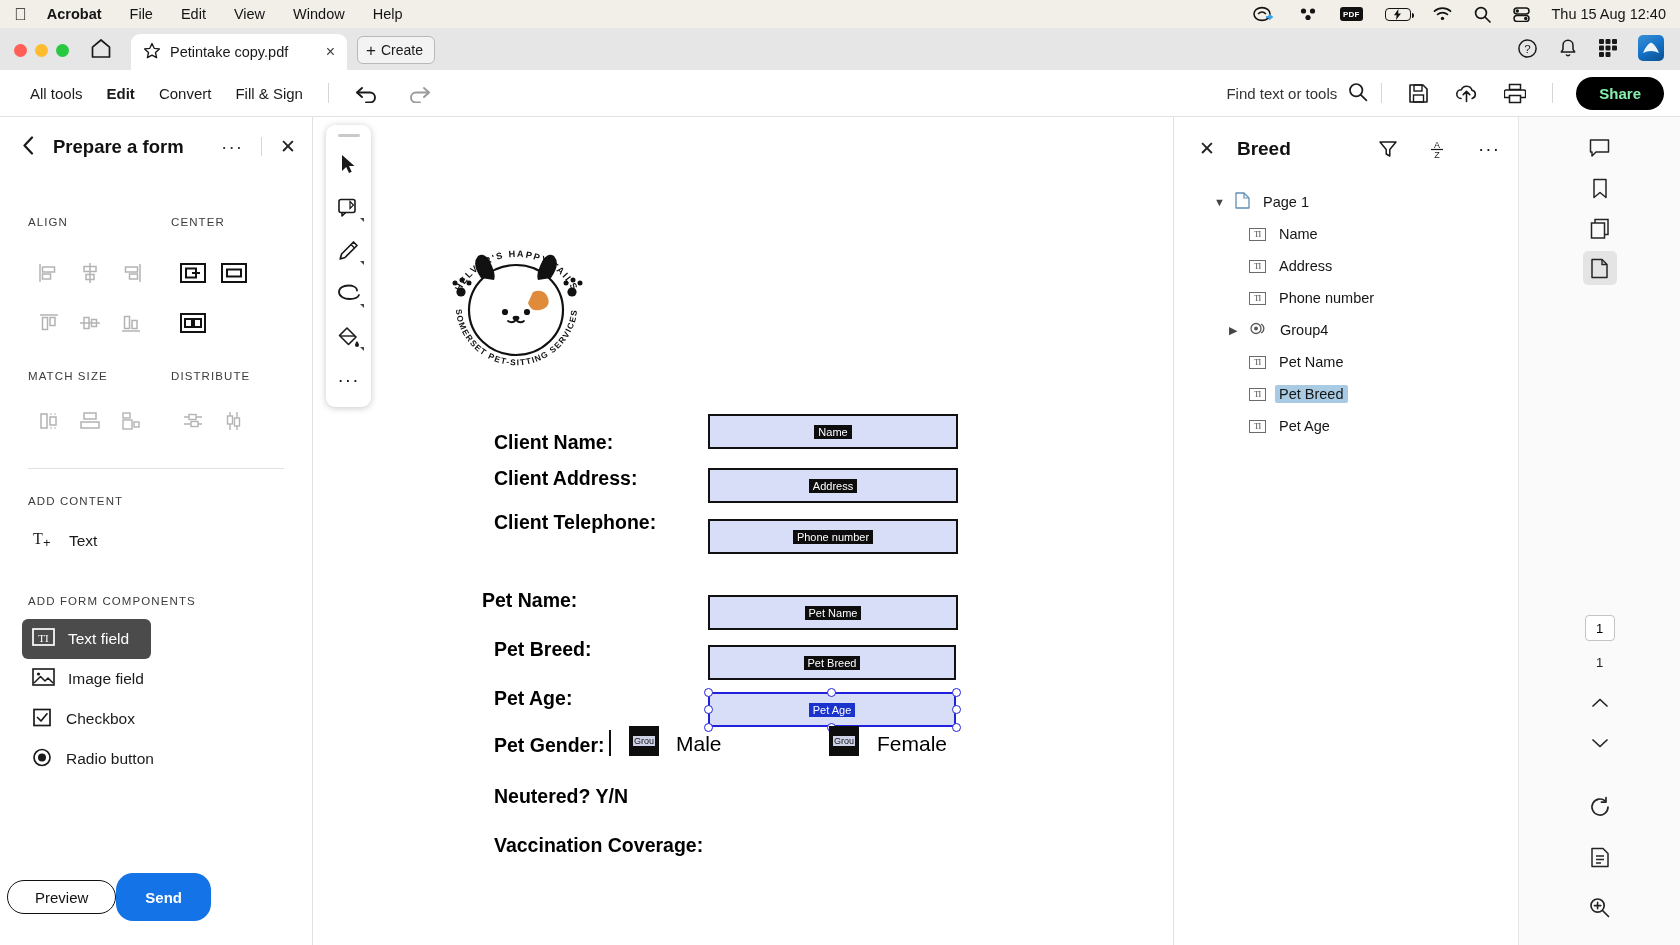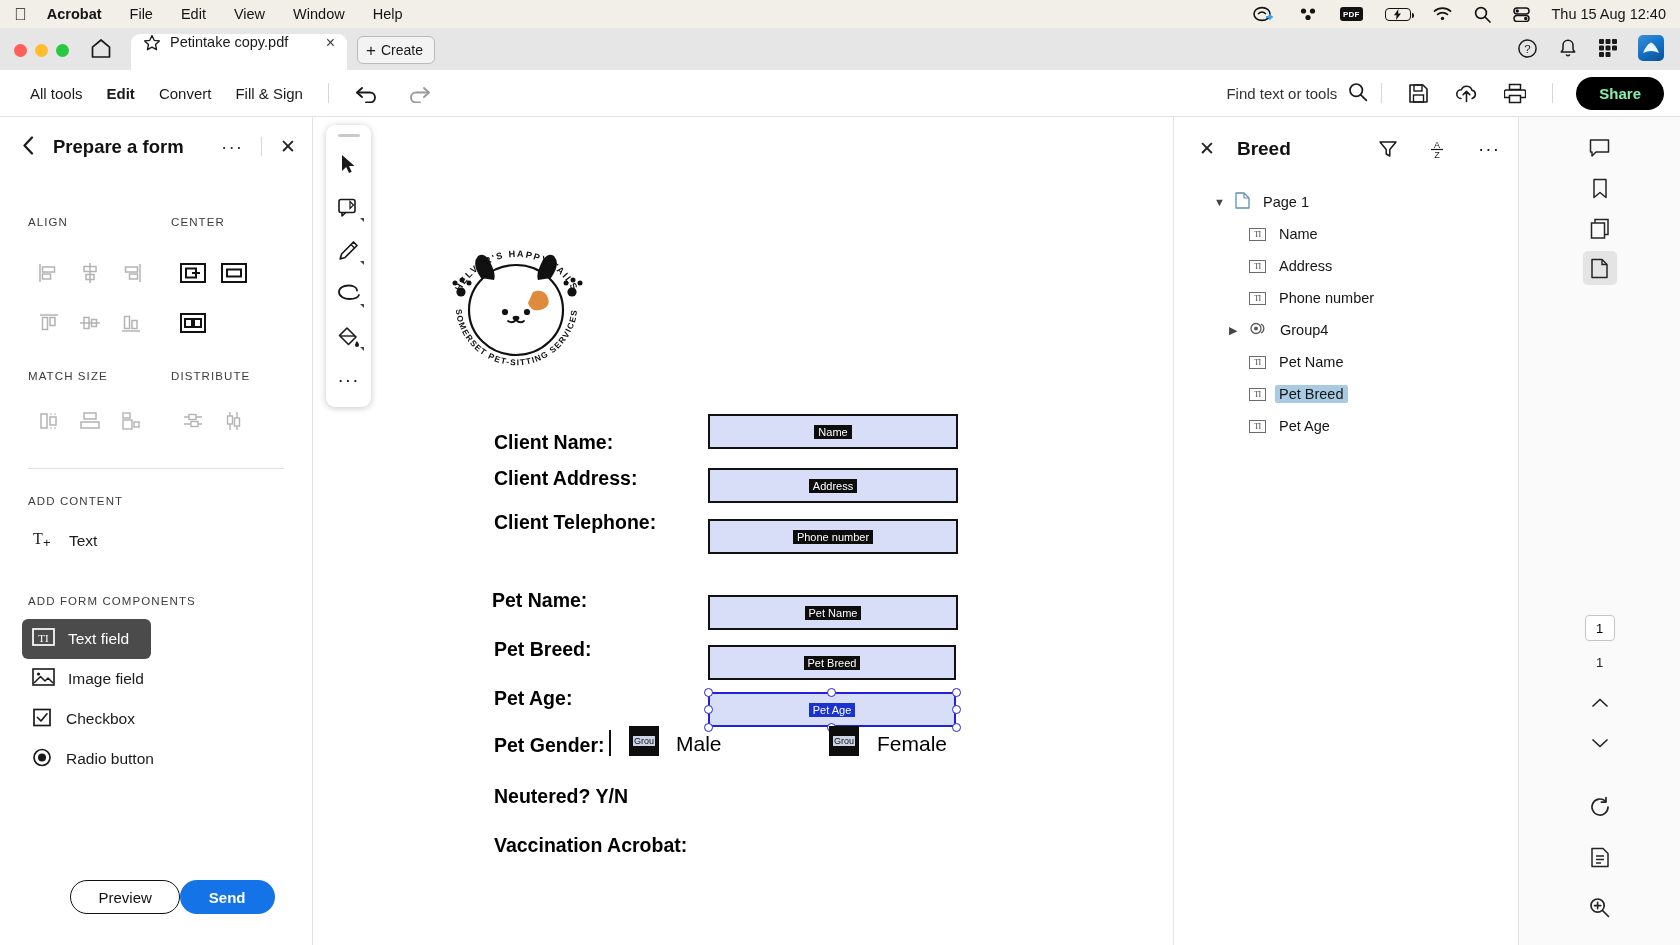--- a/index.html
+++ b/index.html
@@ -42,21 +42,21 @@
     position: absolute; top: 28px; left: 0; width: 1680px; height: 42px;
     background: #e6e6e6; display: flex; align-items: flex-end;
   }
   .traffic { display: flex; gap: 8px; padding: 0 0 13px 14px; }
   .dot { width: 13px; height: 13px; border-radius: 50%; }
   .dot.r { background: #ff5f57; } .dot.y { background: #febc2e; } .dot.g { background: #28c840; }
   .homebtn { margin: 0 0 8px 18px; display:flex; align-items:center; justify-content:center;
              width:28px; height:28px; cursor:pointer; }
   .tab {
     margin-left: 16px; height: 36px; min-width: 216px; background: #fff;
-    border-radius: 9px 9px 0 0; display: flex; align-items: flex-start;
+    border-radius: 9px 9px 0 0; display: flex; align-items: center;
     padding: 0 10px 0 12px; gap: 9px; font-size: 14.5px; color:#1a1a1a;
   }
   .tab .title { flex:1; white-space: nowrap; }
   .tab .x { font-size: 16px; color:#3c3c3c; cursor:pointer; padding: 0 2px; }
   .createbtn {
     margin: 0 0 6px 10px; height: 28px; border: 1px solid #b9b9b9; border-radius: 6px;
     background: #f3f3f3; display: flex; align-items: center; gap: 5px;
     padding: 0 11px 0 8px; font-size: 14px; color: #1a1a1a; cursor: pointer;
   }
   .tabstrip .spacer { flex: 1; }
@@ -113,28 +113,28 @@
   .igcell.pad { margin-right: 21px; }
   .divider { height:1px; background:#e0e0e0; margin: 22px 28px 0 28px; }
 
   .grp-label { font-size: 11.5px; letter-spacing: 1.1px; color:#3b3b3b; font-weight:500; padding-left: 28px; }
   .lp-row {
     display:flex; align-items:center; gap: 13px; height: 40px; margin: 0 16px 0 22px;
     padding: 0 10px; border-radius: 6px; font-size: 15.5px; color:#1a1a1a; cursor:pointer;
     width: fit-content;
   }
   .lp-row.sel { background: #4b4b4b; color:#fff; padding-right: 22px; }
-  .lp-bottom { position:absolute; bottom: 0; left:16px; width: 313px; height: 96px;
-               display:flex; align-items:center; justify-content:center; gap: 0; }
+  .lp-bottom { position:absolute; bottom: 0; left:7px; width: 313px; height: 96px;
+               display:flex; align-items:center; gap: 0; }
   .btn-outline {
     border: 1.6px solid #111; border-radius: 17px; height: 34px; padding: 0 27px;
     display:flex; align-items:center; font-size: 15px; color:#111; background:#fff; cursor:pointer;
   }
   .btn-blue {
-    background: #1473e6; color:#fff; border-radius: 17px; height: 34px; padding: 0 29px;
+    background: #1473e6; color:#fff; border-radius: 17px; height: 48px; padding: 0 29px;
     display:flex; align-items:center; font-size: 15px; font-weight:600; cursor:pointer;
   }
 
   
   .palette {
     position: absolute; left: 326px; top: 125px; width: 45px; height: 282px;
     background: #fff; border-radius: 9px; box-shadow: 0 1px 7px rgba(0,0,0,.22);
     display:flex; flex-direction: column; align-items:center; padding-top: 4px;
   }
   .pal-grip { width: 22px; height: 3px; background:#c9c9c9; border-radius:2px; margin: 5px 0 6px; }
@@ -648,21 +648,21 @@
         <text font-size="8.4" font-family="Liberation Sans" font-weight="700" fill="#111" letter-spacing="1.2">
           <textPath href="#arcBot" startOffset="50%" text-anchor="middle">SOMERSET PET-SITTING SERVICES</textPath>
         </text>
       </svg>
     </div>
 
 
     <div class="flabel" style="position:absolute; left:110px; top:314px;">Client Name:</div>
     <div class="flabel" style="position:absolute; left:110px; top:350px;">Client Address:</div>
     <div class="flabel" style="position:absolute; left:110px; top:394px;">Client Telephone:</div>
-    <div class="flabel" style="position:absolute; left:108px; top:472px;">Pet Name:</div>
+    <div class="flabel" style="position:absolute; left:98px; top:472px;">Pet Name:</div>
     <div class="flabel" style="position:absolute; left:110px; top:521px;">Pet Breed:</div>
     <div class="flabel" style="position:absolute; left:110px; top:570px;">Pet Age:</div>
 
     <div class="ffield" style="left:324px; top:297px; width:250px; height:35px;">
       <span class="ftag">Name</span>
     </div>
     <div class="ffield" style="left:324px; top:351px; width:250px; height:35px;">
       <span class="ftag">Address</span>
     </div>
     <div class="ffield" style="left:324px; top:402px; width:250px; height:35px;">
@@ -692,21 +692,21 @@
     <div class="gchip" style="left:245px; top:609px;">
       <span>Grou</span>
     </div>
     <div style="position:absolute; left:292px; top:615px; font-size:21px; color:#000;">Male</div>
     <div class="gchip" style="left:445px; top:609px;">
       <span>Grou</span>
     </div>
     <div style="position:absolute; left:493px; top:615px; font-size:21px; color:#000;">Female</div>
 
     <div class="flabel" style="position:absolute; left:110px; top:668px;">Neutered? Y/N</div>
-    <div class="flabel" style="position:absolute; left:110px; top:717px;">Vaccination Acrobat:</div>
+    <div class="flabel" style="position:absolute; left:110px; top:717px;">Vaccination Coverage:</div>
   </div>
 
   <div class="scrollbar"></div>
 
   <div class="rightpanel">
     <div class="rp-head">
       <span class="rp-x">✕</span>
       <span class="rp-title">Breed</span>
       <span class="rp-ic">
         <svg width="20" height="20" viewBox="0 0 20 20">

